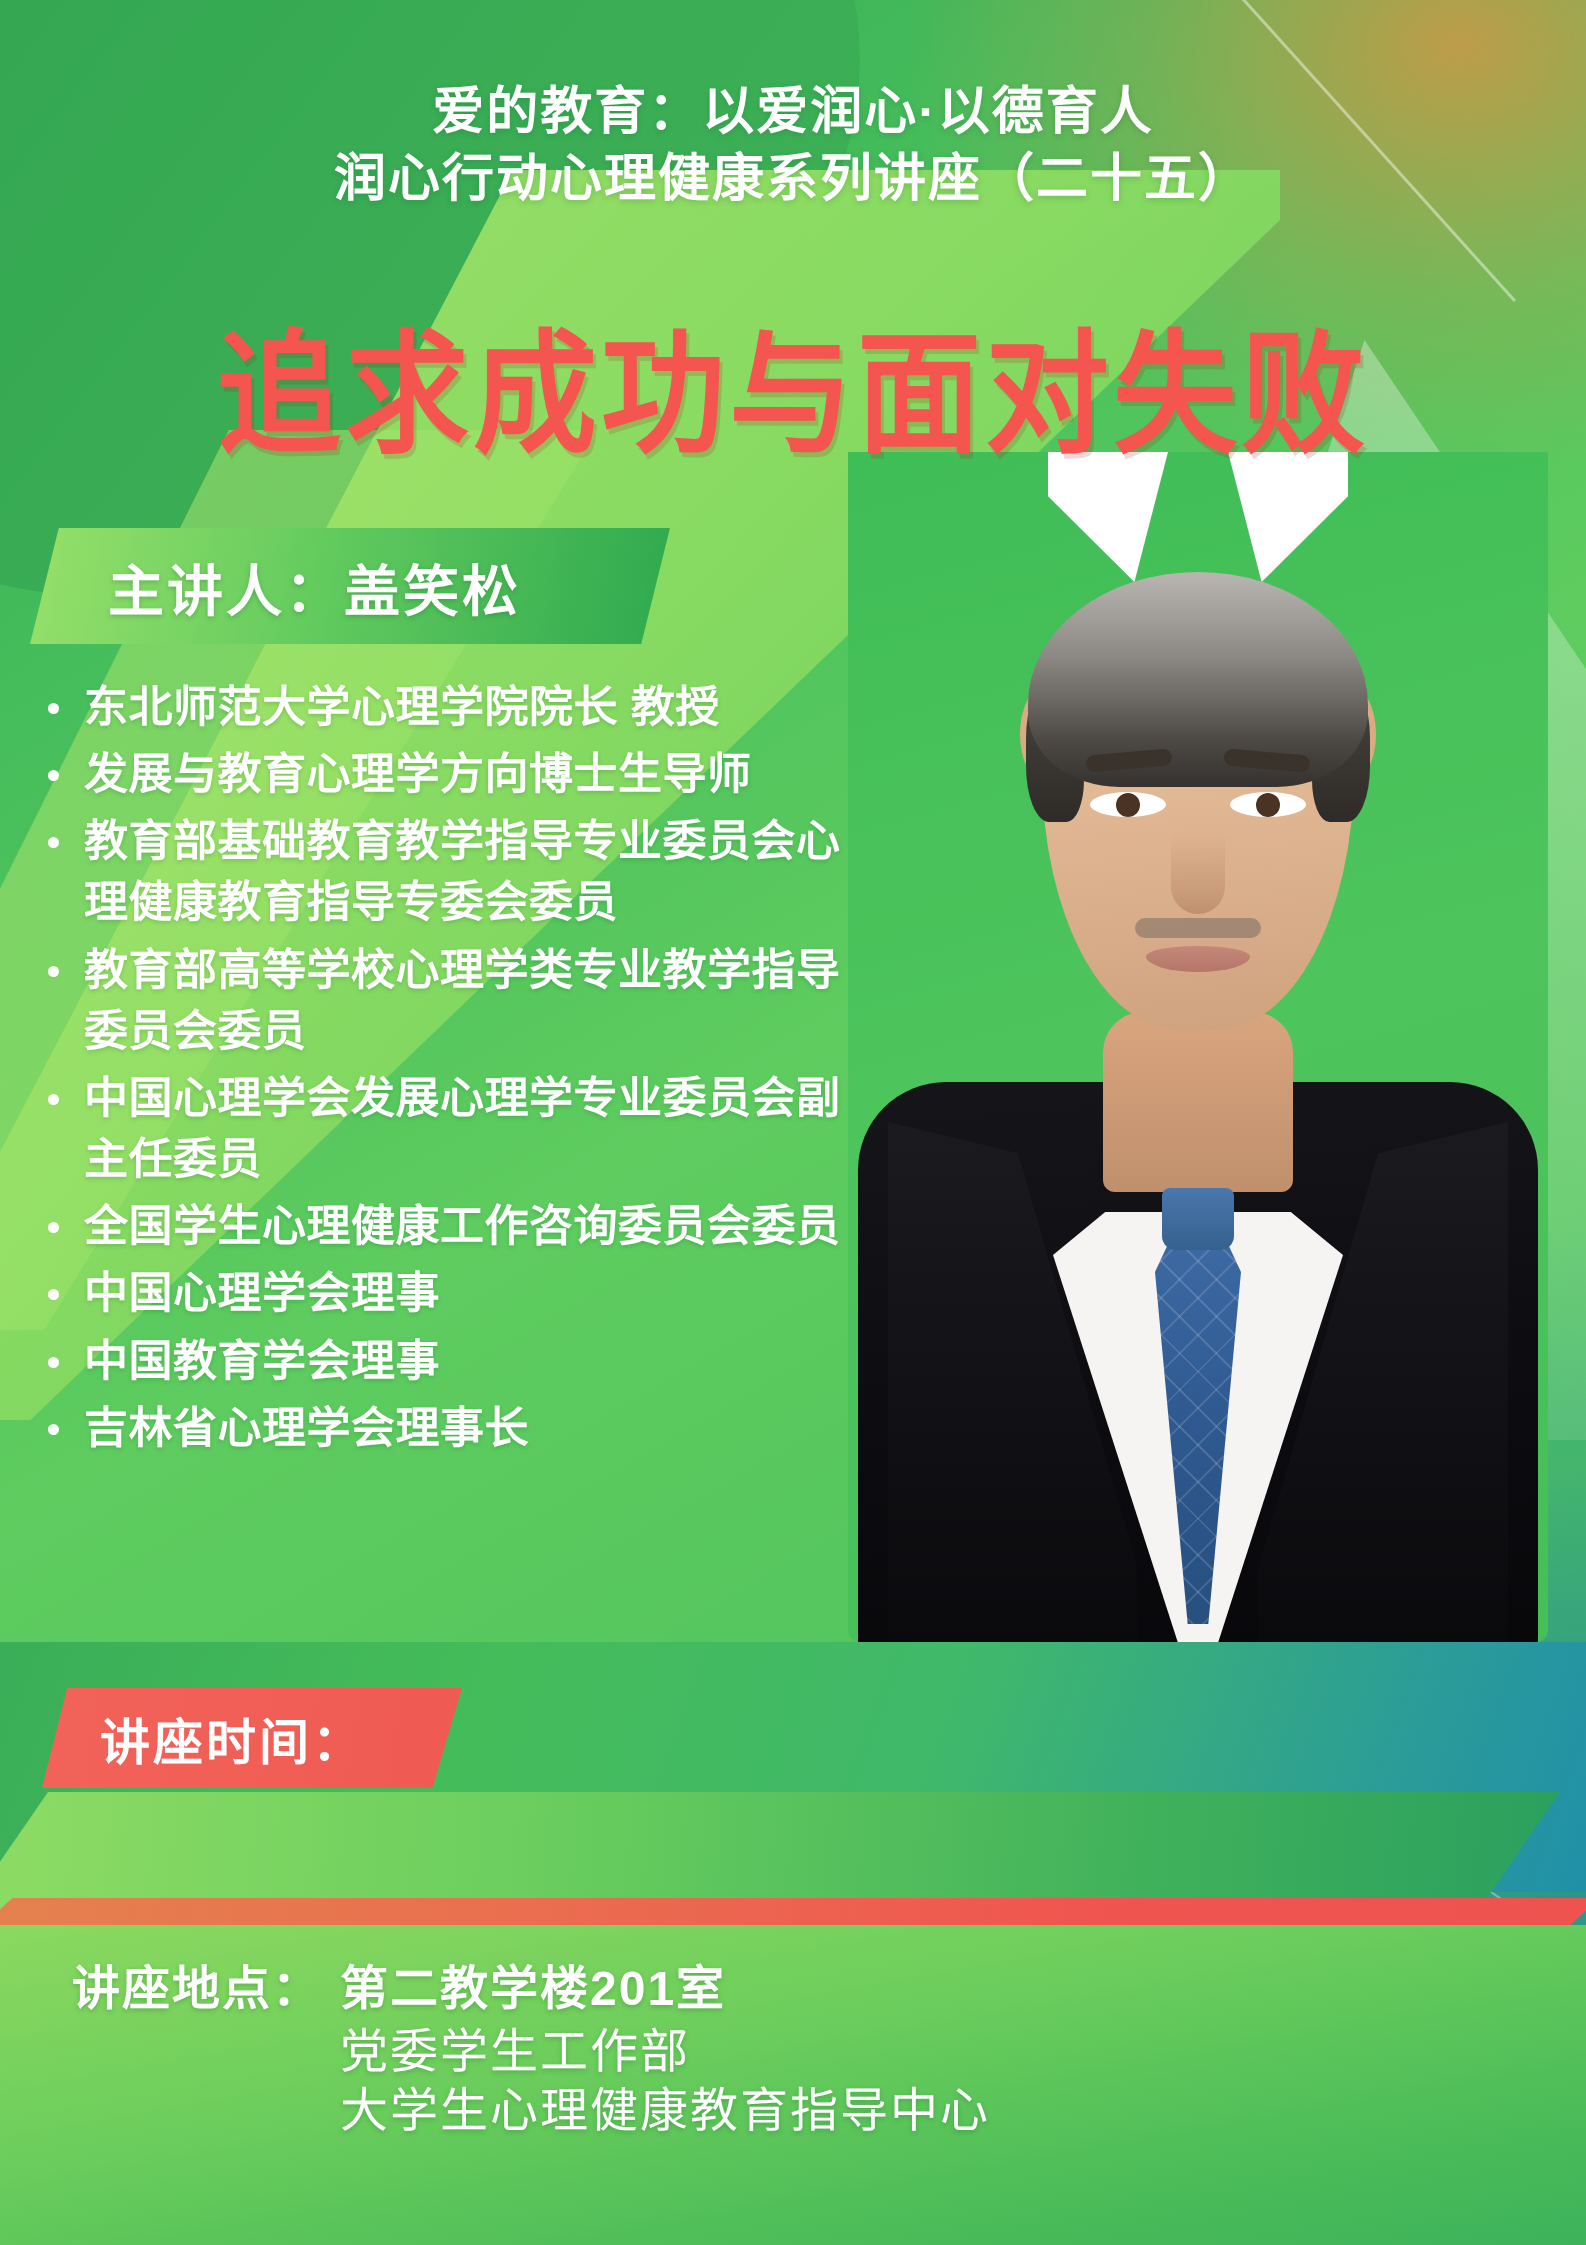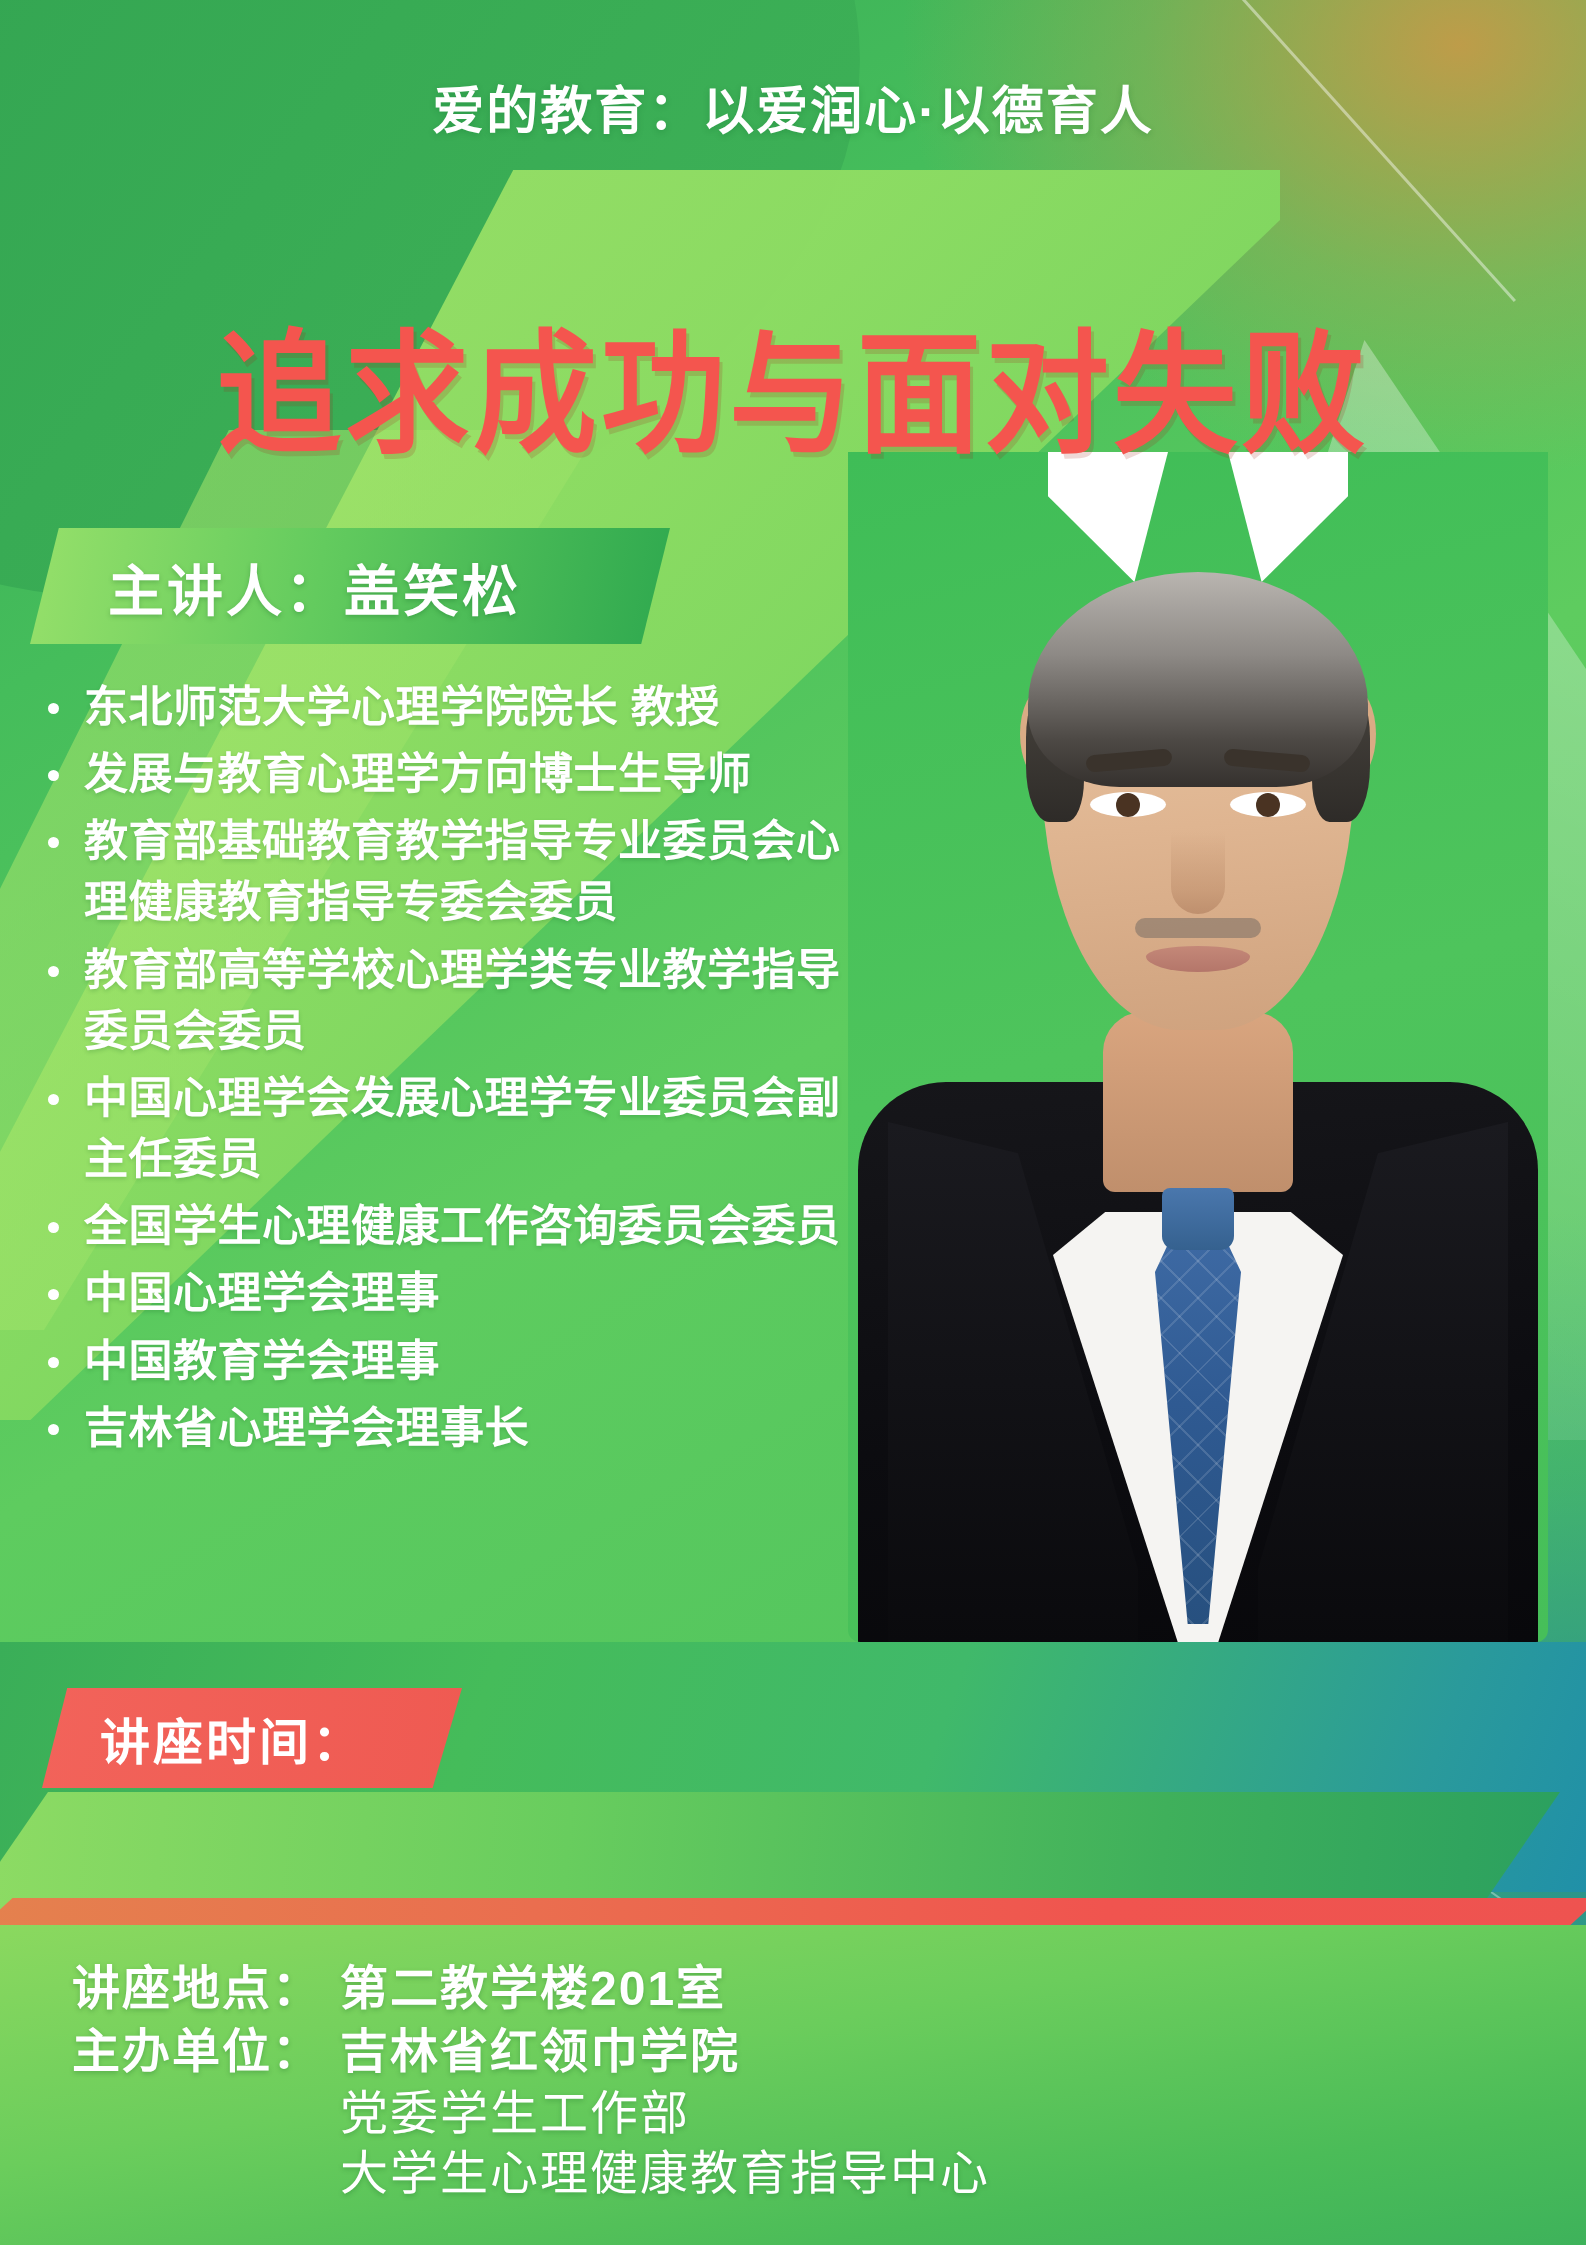--- a/index.html
+++ b/index.html
@@ -559,20 +559,21 @@
 
   <div class="bg-base"></div>
   <div class="bg-blob-tl"></div>
   <div class="bg-wedge-light"></div>
   <div class="bg-wedge-light2"></div>
   <div class="bg-band-pale"></div>
   <div class="bg-streak"></div>
 
   <div class="header">
     <div class="line">爱的教育：以爱润心·以德育人</div>
+    <div class="line">润心行动心理健康系列讲座（二十五）</div>
   </div>
 
   <div class="main-title">
     <span class="txt">追求成功与面对失败</span>
   </div>
 
   <div class="speaker-banner">
     <div class="label">主讲人：盖笑松</div>
   </div>
 
@@ -625,21 +626,17 @@
   <div class="time-chip">
     <div class="label">讲座时间：</div>
   </div>
 
 
   <div class="info">
     <div class="info-row">
       <div class="info-label">讲座地点：</div>
       <div class="info-value">第二教学楼201室</div>
     </div>
-    <div class="info-row">
-      <div class="info-label">主办单位：</div>
-      <div class="info-value">吉林省红领巾学院</div>
-    </div>
     <div class="info-value-extra">党委学生工作部</div>
     <div class="info-value-extra">大学生心理健康教育指导中心</div>
   </div>
 
 </div>
 
 </body></html>

